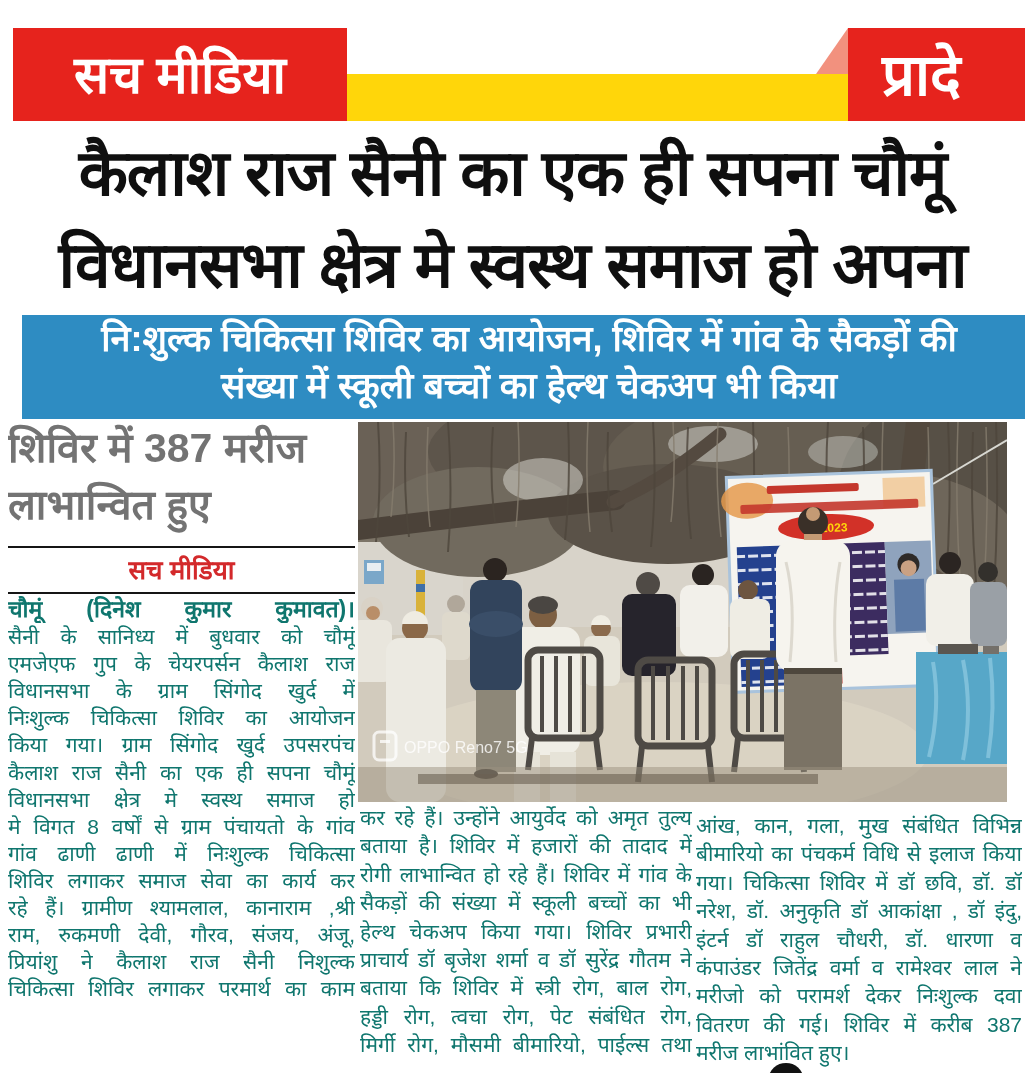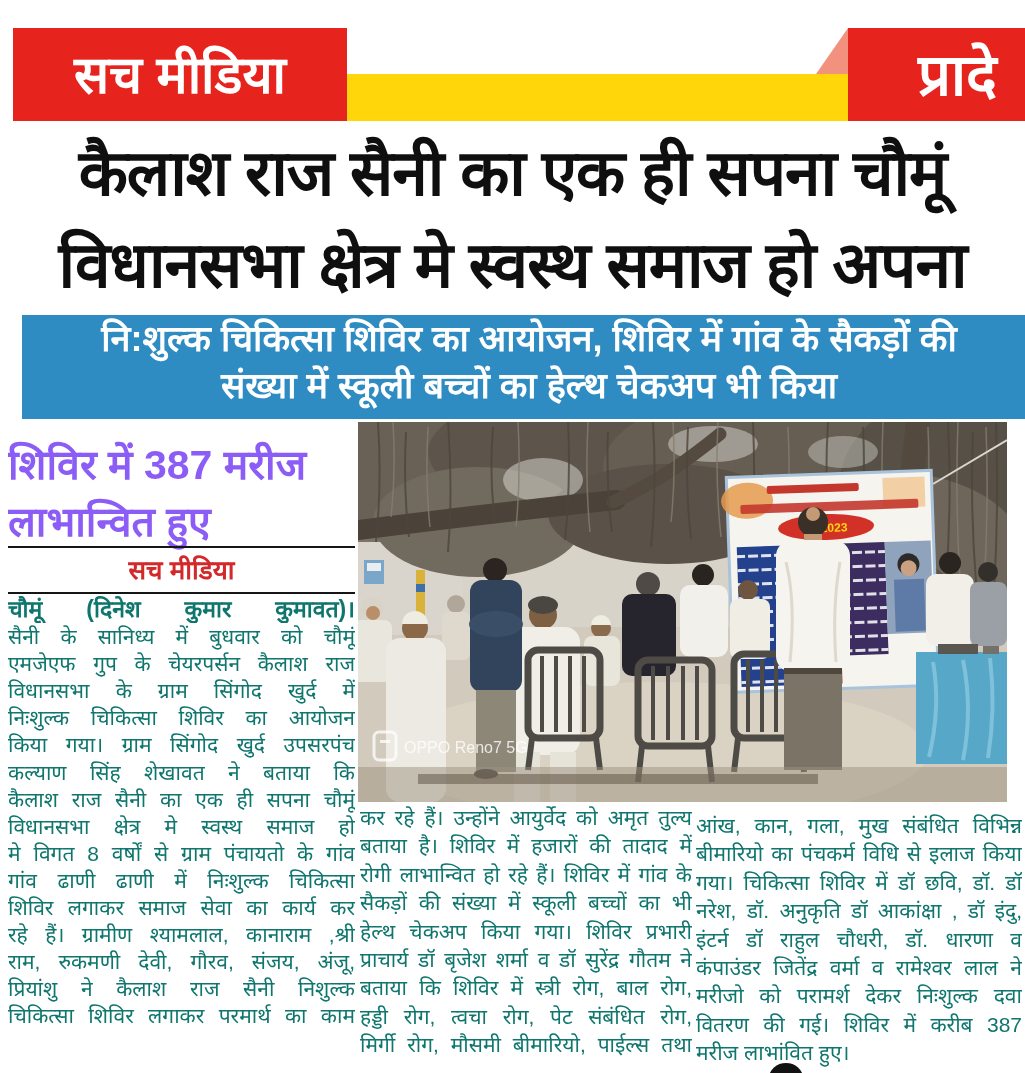--- a/index.html
+++ b/index.html
@@ -9,33 +9,33 @@
   
   .mast-left{position:absolute;left:13px;top:28px;width:334px;height:93px;background:#e6231d;
              display:flex;align-items:center;justify-content:center;}
   .mast-left .badge-text{color:#fff;font-size:52px;font-weight:bold;line-height:1;}
   .mast-yellow{position:absolute;left:347px;top:74px;width:501px;height:47px;background:#ffd60a;}
   .mast-tri{position:absolute;left:816px;top:28px;width:32px;height:46px;background:#f2917e;
             clip-path:polygon(100% 0,100% 100%,0 100%);}
   .mast-right{position:absolute;left:848px;top:28px;width:177px;height:93px;background:#e6231d;
               display:flex;align-items:center;overflow:hidden;}
   .mast-right .badge-text{color:#fff;font-size:58px;font-weight:bold;line-height:1;
-                          padding-left:70px;white-space:nowrap;}
+                          padding-left:34px;white-space:nowrap;}
 
   
   .headline{position:absolute;left:0;top:127px;width:1025px;text-align:center;color:#0f0f0f;font-weight:bold;}
   .headline .h-line{font-size:64px;line-height:92px;height:92px;overflow:hidden;letter-spacing:-1px;}
 
   
   .subhead{position:absolute;left:5px;top:315px;width:1014px;height:104px;background:#2e8cc2;
            text-align:center;color:#ffffff;font-weight:bold;box-sizing:border-box;margin-left:17px;}
   .subhead .s-line{font-size:36px;line-height:47px;height:47px;overflow:hidden;}
 
   
-  .lead-head{position:absolute;left:8px;top:420px;width:347px;font-weight:bold;color:#8b5cf6;margin-top:17px;}
+  .lead-head{position:absolute;left:8px;top:420px;width:347px;font-weight:bold;color:#737373;}
   .lead-head .lh-line{font-size:41px;line-height:57px;height:57px;overflow:hidden;}
   .rule{position:absolute;left:8px;width:347px;border-top:2px solid #151515;height:0;}
   .rule-1{top:546px;}
   .rule-2{top:592px;}
   .byline{position:absolute;left:8px;top:553px;width:347px;text-align:center;color:#d3292b;
           font-weight:bold;font-size:26px;line-height:34px;height:36px;overflow:hidden;}
 
   .body-col .line{font-size:21px;text-align:justify;text-align-last:justify;overflow:hidden;color:#0f766e;}
   .left-body{position:absolute;left:8px;top:596px;width:347px;}
   .left-body .line{line-height:27.1px;height:27.1px;}
@@ -84,21 +84,20 @@
   <div class="rule rule-1"></div>
   <div class="byline">सच मीडिया</div>
   <div class="rule rule-2"></div>
   <div class="left-body body-col">
       <div class="line">चौमूं (दिनेश कुमार कुमावत)।</div>
       <div class="line">सैनी के सानिध्य में बुधवार को चौमूं</div>
       <div class="line">एमजेएफ गुप के चेयरपर्सन कैलाश राज</div>
       <div class="line">विधानसभा के ग्राम सिंगोद खुर्द में</div>
       <div class="line">निःशुल्क चिकित्सा शिविर का आयोजन</div>
       <div class="line">किया गया। ग्राम सिंगोद खुर्द उपसरपंच</div>
-      <div class="line">कल्याण सिंह शेखावत ने बताया कि</div>
       <div class="line">कैलाश राज सैनी का एक ही सपना चौमूं</div>
       <div class="line">विधानसभा क्षेत्र मे स्वस्थ समाज हो</div>
       <div class="line">मे विगत 8 वर्षों से ग्राम पंचायतो के गांव</div>
       <div class="line">गांव ढाणी ढाणी में निःशुल्क चिकित्सा</div>
       <div class="line">शिविर लगाकर समाज सेवा का कार्य कर</div>
       <div class="line">रहे हैं। ग्रामीण श्यामलाल, कानाराम ,श्री</div>
       <div class="line">राम, रुकमणी देवी, गौरव, संजय, अंजू,</div>
       <div class="line">प्रियांशु ने कैलाश राज सैनी निशुल्क</div>
       <div class="line">चिकित्सा शिविर लगाकर परमार्थ का काम</div>
     </div>

